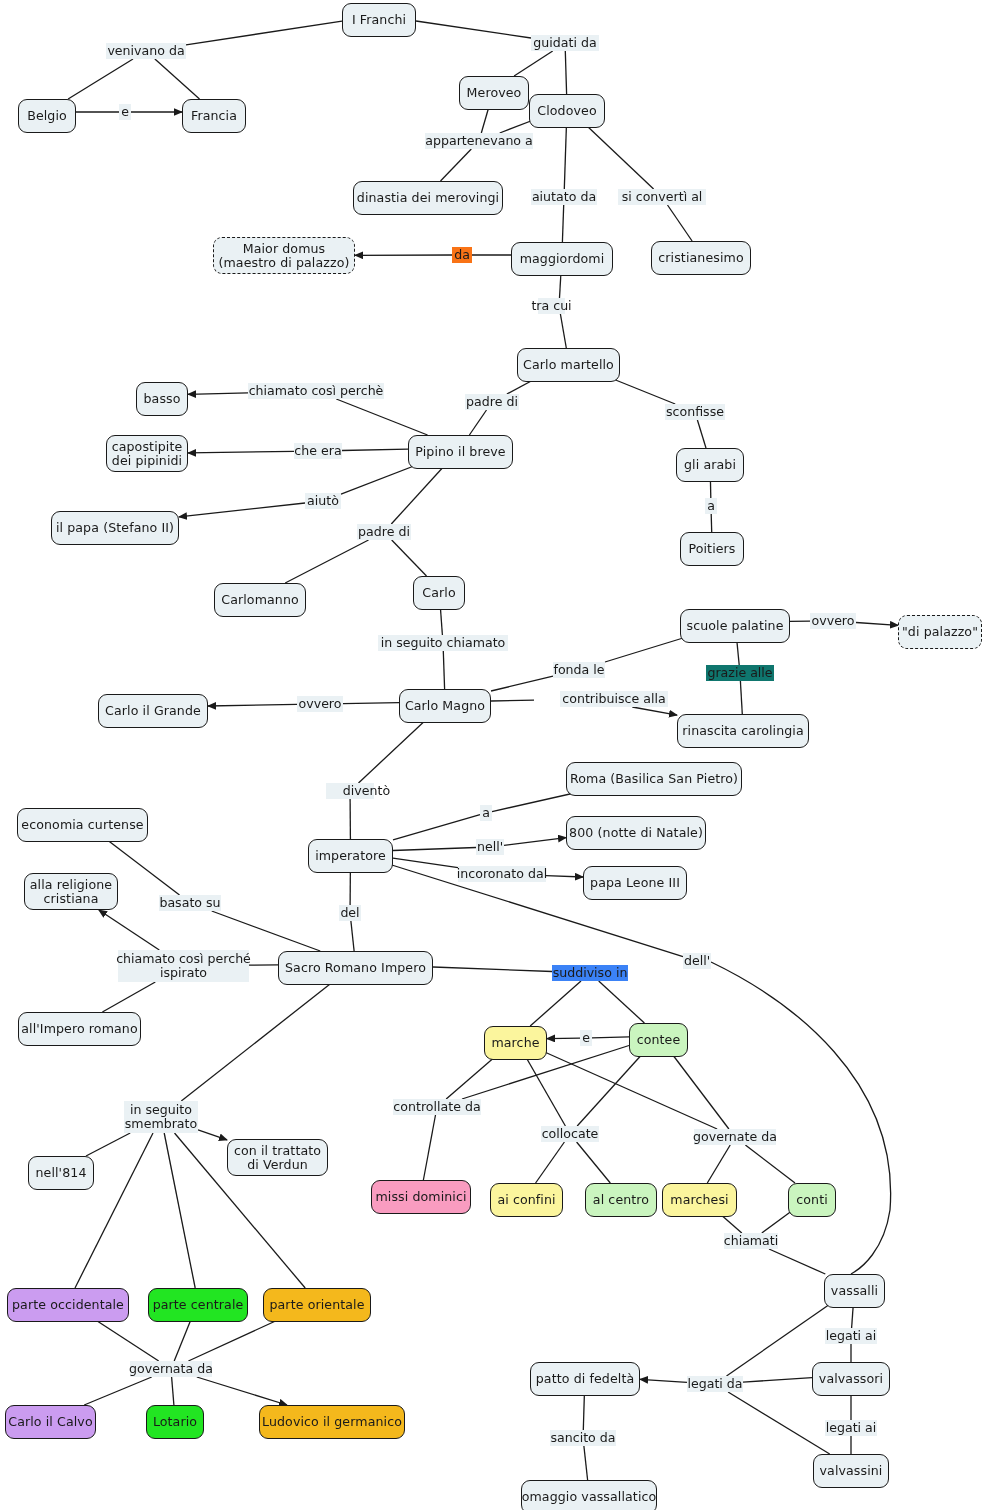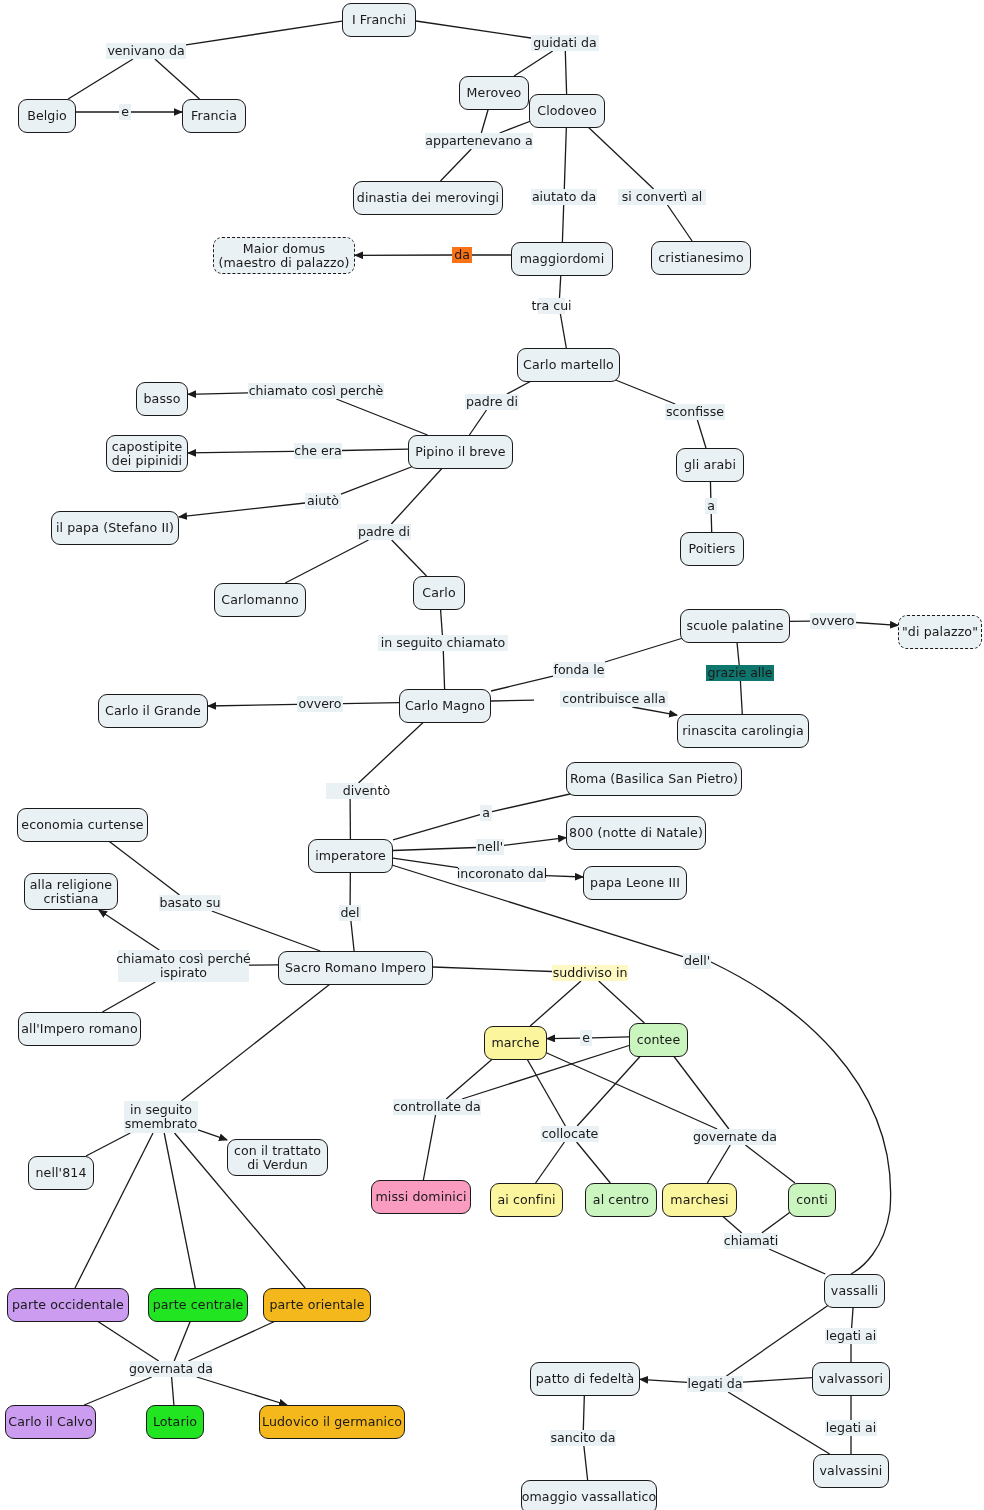--- a/index.html
+++ b/index.html
@@ -209,21 +209,21 @@
       <div class="linklabel" style="left: 534px; top: 691px; width: 108px; height: 16px; background: rgb(234, 241, 244); margin-left: 26px;">contribuisce alla</div>
       <div class="linklabel" style="left: 326px; top: 783px; width: 48px; height: 16px; background: rgb(234, 241, 244); padding-left: 35px;">diventò</div>
       <div class="linklabel" style="left: 480px; top: 805px; width: 12px; height: 16px; background: rgb(234, 241, 244);">a</div>
       <div class="linklabel" style="left: 476px; top: 839px; width: 28px; height: 16px; background: rgb(234, 241, 244);">nell'</div>
       <div class="linklabel" style="left: 458px; top: 866px; width: 88px; height: 16px; background: rgb(234, 241, 244);">incoronato dal</div>
       <div class="linklabel" style="left: 159px; top: 895px; width: 62px; height: 16px; background: rgb(234, 241, 244);">basato su</div>
       <div class="linklabel" style="left: 339px; top: 905px; width: 22px; height: 16px; background: rgb(234, 241, 244);">del</div>
       <div class="linklabel" style="left: 683px; top: 953px; width: 28px; height: 16px; background: rgb(234, 241, 244);">dell'</div>
       <div class="linklabel" style="left: 118px; top: 950px; width: 131px; height: 32px; background: rgb(234, 241, 244);">chiamato così perché
 ispirato</div>
-      <div class="linklabel" style="left: 552px; top: 965px; width: 76px; height: 16px; background: #fef9c3;">suddiviso in</div>
+      <div class="linklabel" style="left: 552px; top: 965px; width: 76px; height: 16px; background: #3b82f6;">suddiviso in</div>
       <div class="linklabel" style="left: 580px; top: 1030px; width: 12px; height: 16px; background: rgb(234, 241, 244);">e</div>
       <div class="linklabel" style="left: 393px; top: 1099px; width: 88px; height: 16px; background: rgb(234, 241, 244);">controllate da</div>
       <div class="linklabel" style="left: 124px; top: 1101px; width: 74px; height: 32px; background: rgb(234, 241, 244);">in seguito
 smembrato</div>
       <div class="linklabel" style="left: 541px; top: 1126px; width: 58px; height: 16px; background: rgb(234, 241, 244);">collocate</div>
       <div class="linklabel" style="left: 694px; top: 1129px; width: 82px; height: 16px; background: rgb(234, 241, 244);">governate da</div>
       <div class="linklabel" style="left: 724px; top: 1233px; width: 54px; height: 16px; background: rgb(234, 241, 244);">chiamati</div>
       <div class="linklabel" style="left: 825px; top: 1328px; width: 52px; height: 16px; background: rgb(234, 241, 244);">legati ai</div>
       <div class="linklabel" style="left: 130px; top: 1361px; width: 82px; height: 16px; background: rgb(234, 241, 244);">governata da</div>
       <div class="linklabel" style="left: 687px; top: 1376px; width: 56px; height: 16px; background: rgb(234, 241, 244);">legati da</div>

